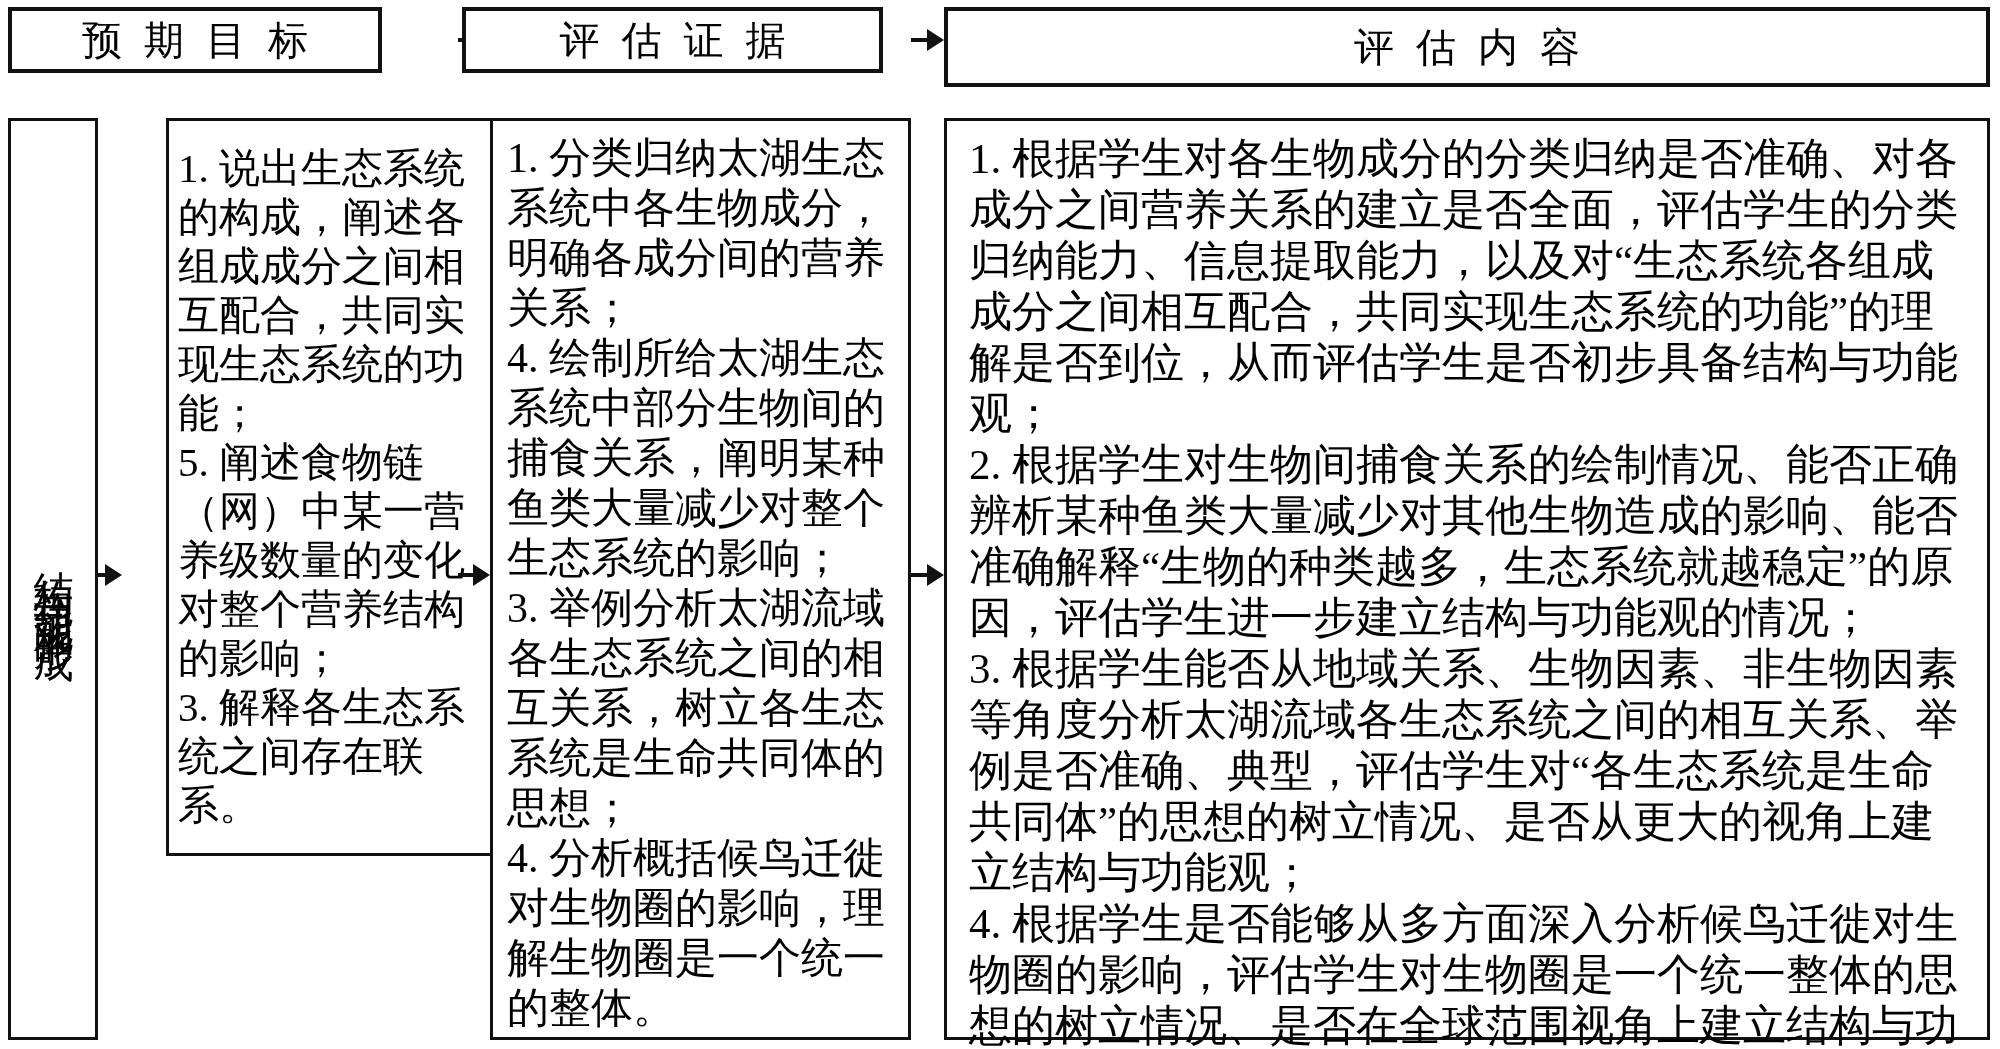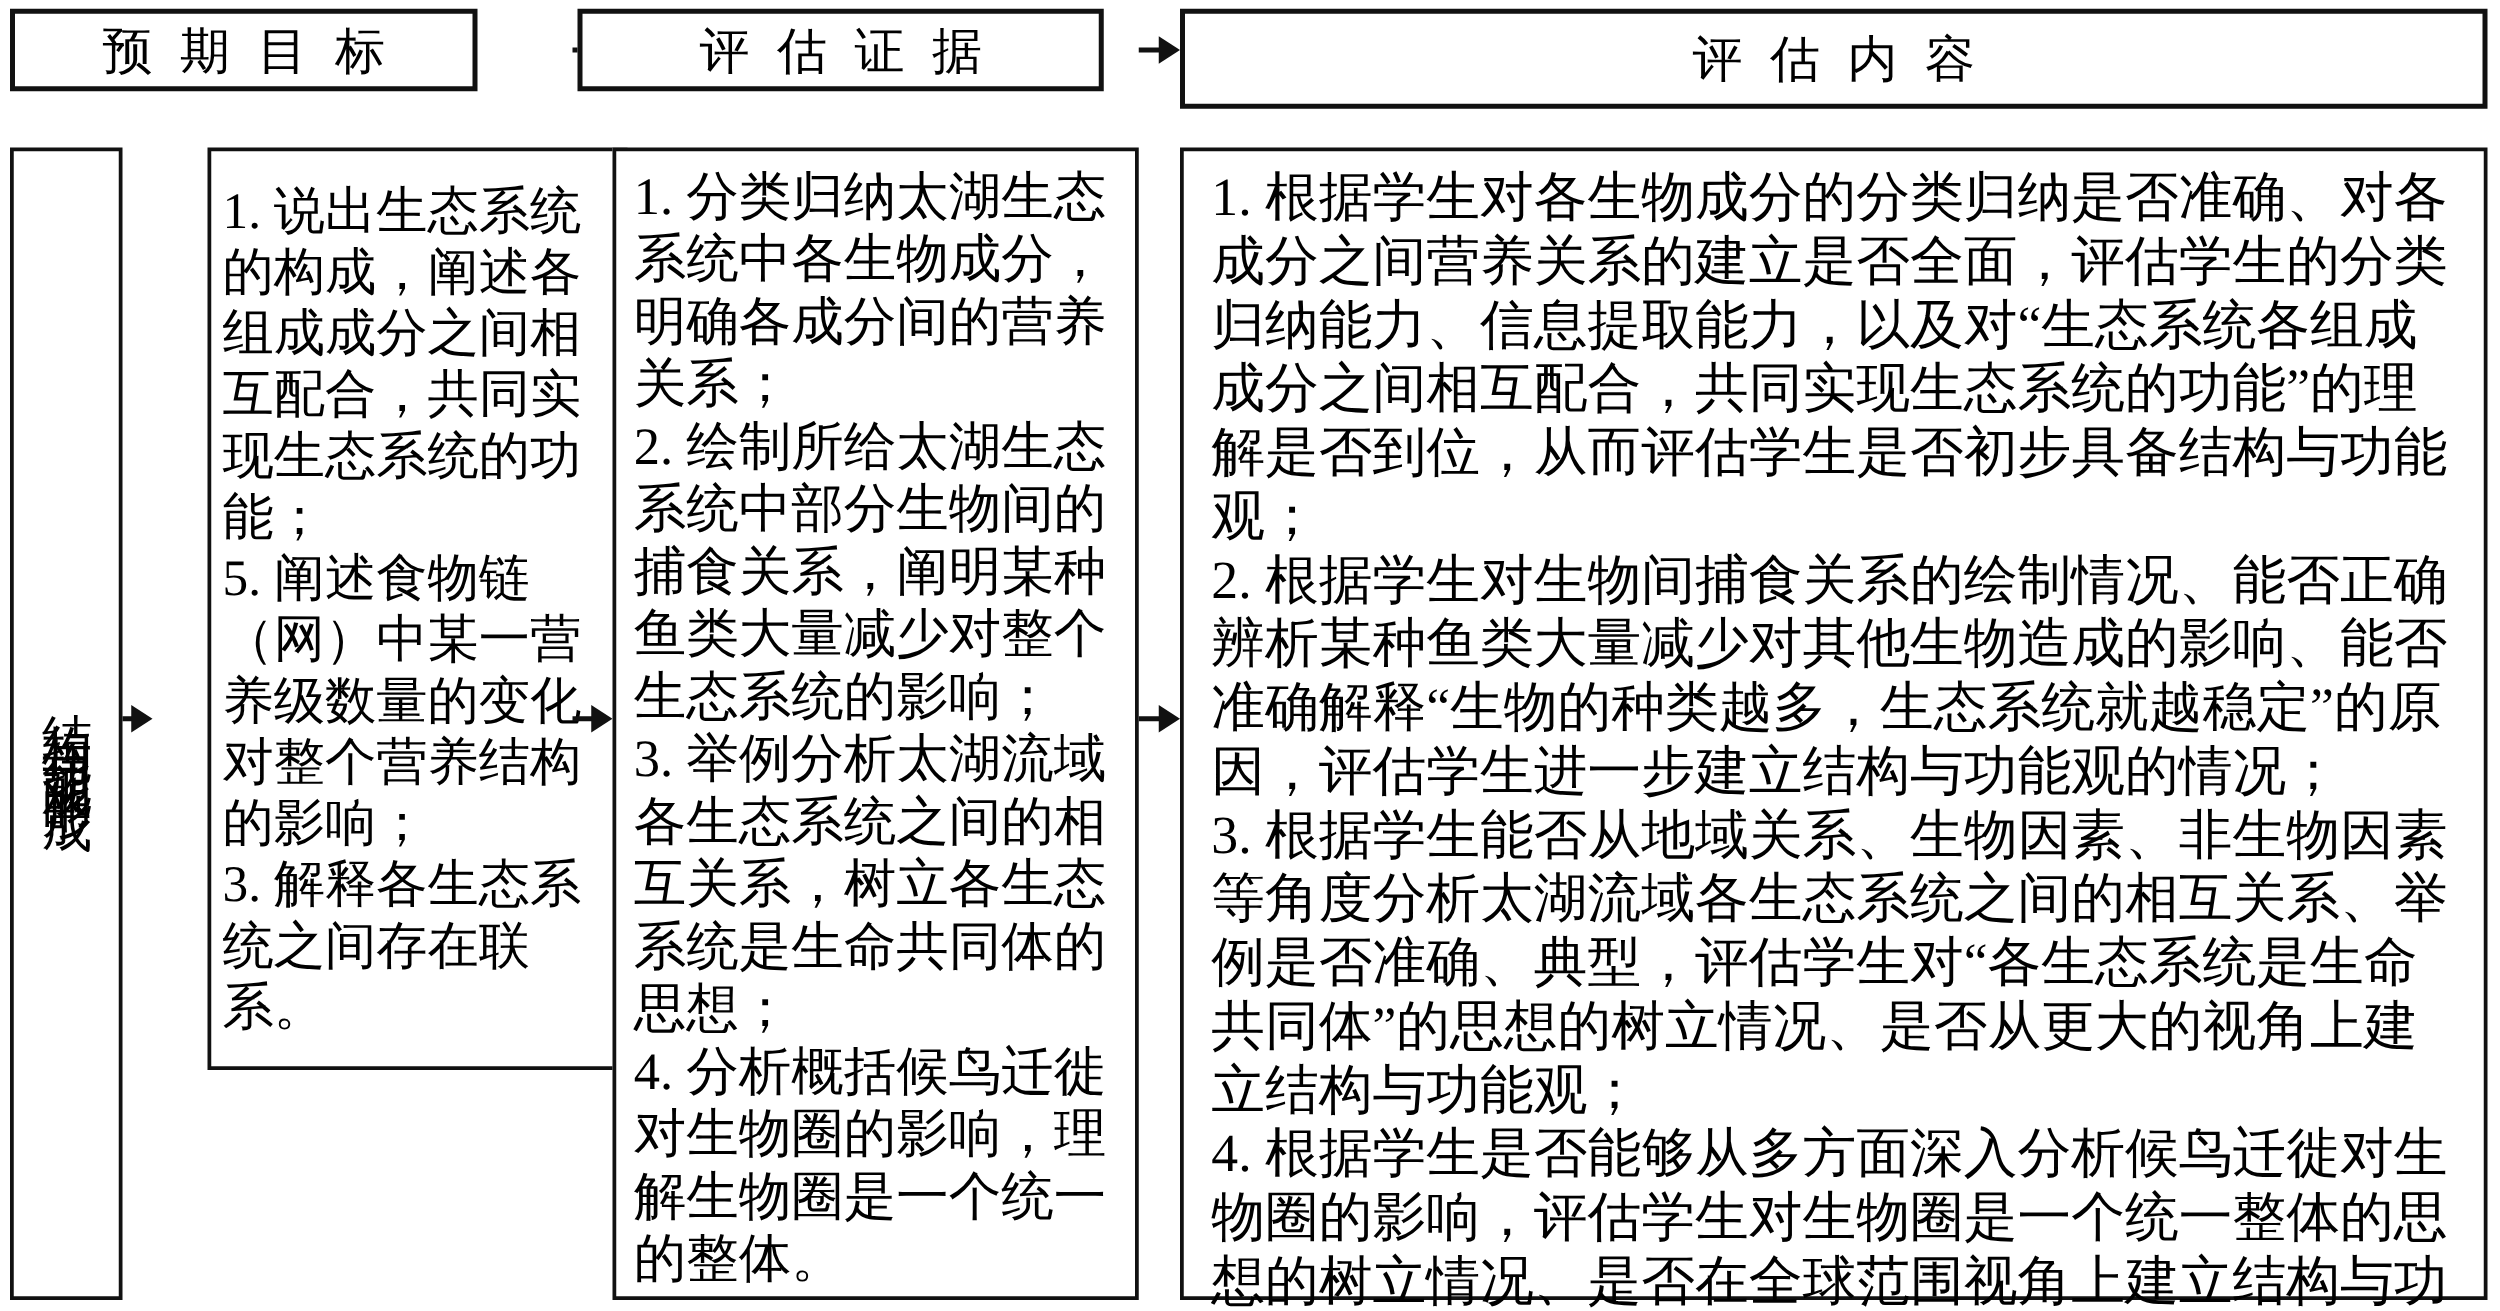--- a/index.html
+++ b/index.html
@@ -137,21 +137,21 @@
     <div class="item">3. 解释各生态系统之间存在联系。</div>
   </div>
 
   <div class="arrow am2">
     <div class="shaft"></div>
     <div class="head"></div>
   </div>
 
   <div class="box ebox">
     <div class="item">1. 分类归纳太湖生态系统中各生物成分，明确各成分间的营养关系；</div>
-    <div class="item">2. 绘制所给太湖生态系统中部分生物间的捕食关系，阐明某种鱼类大量减少对整个生态系统的影响；</div>
+    <div class="item">4. 绘制所给太湖生态系统中部分生物间的捕食关系，阐明某种鱼类大量减少对整个生态系统的影响；</div>
     <div class="item">3. 举例分析太湖流域各生态系统之间的相互关系，树立各生态系统是生命共同体的思想；</div>
     <div class="item">4. 分析概括候鸟迁徙对生物圈的影响，理解生物圈是一个统一的整体。</div>
   </div>
 
   <div class="arrow am3">
     <div class="shaft"></div>
     <div class="head"></div>
   </div>
 
   <div class="box cbox">

